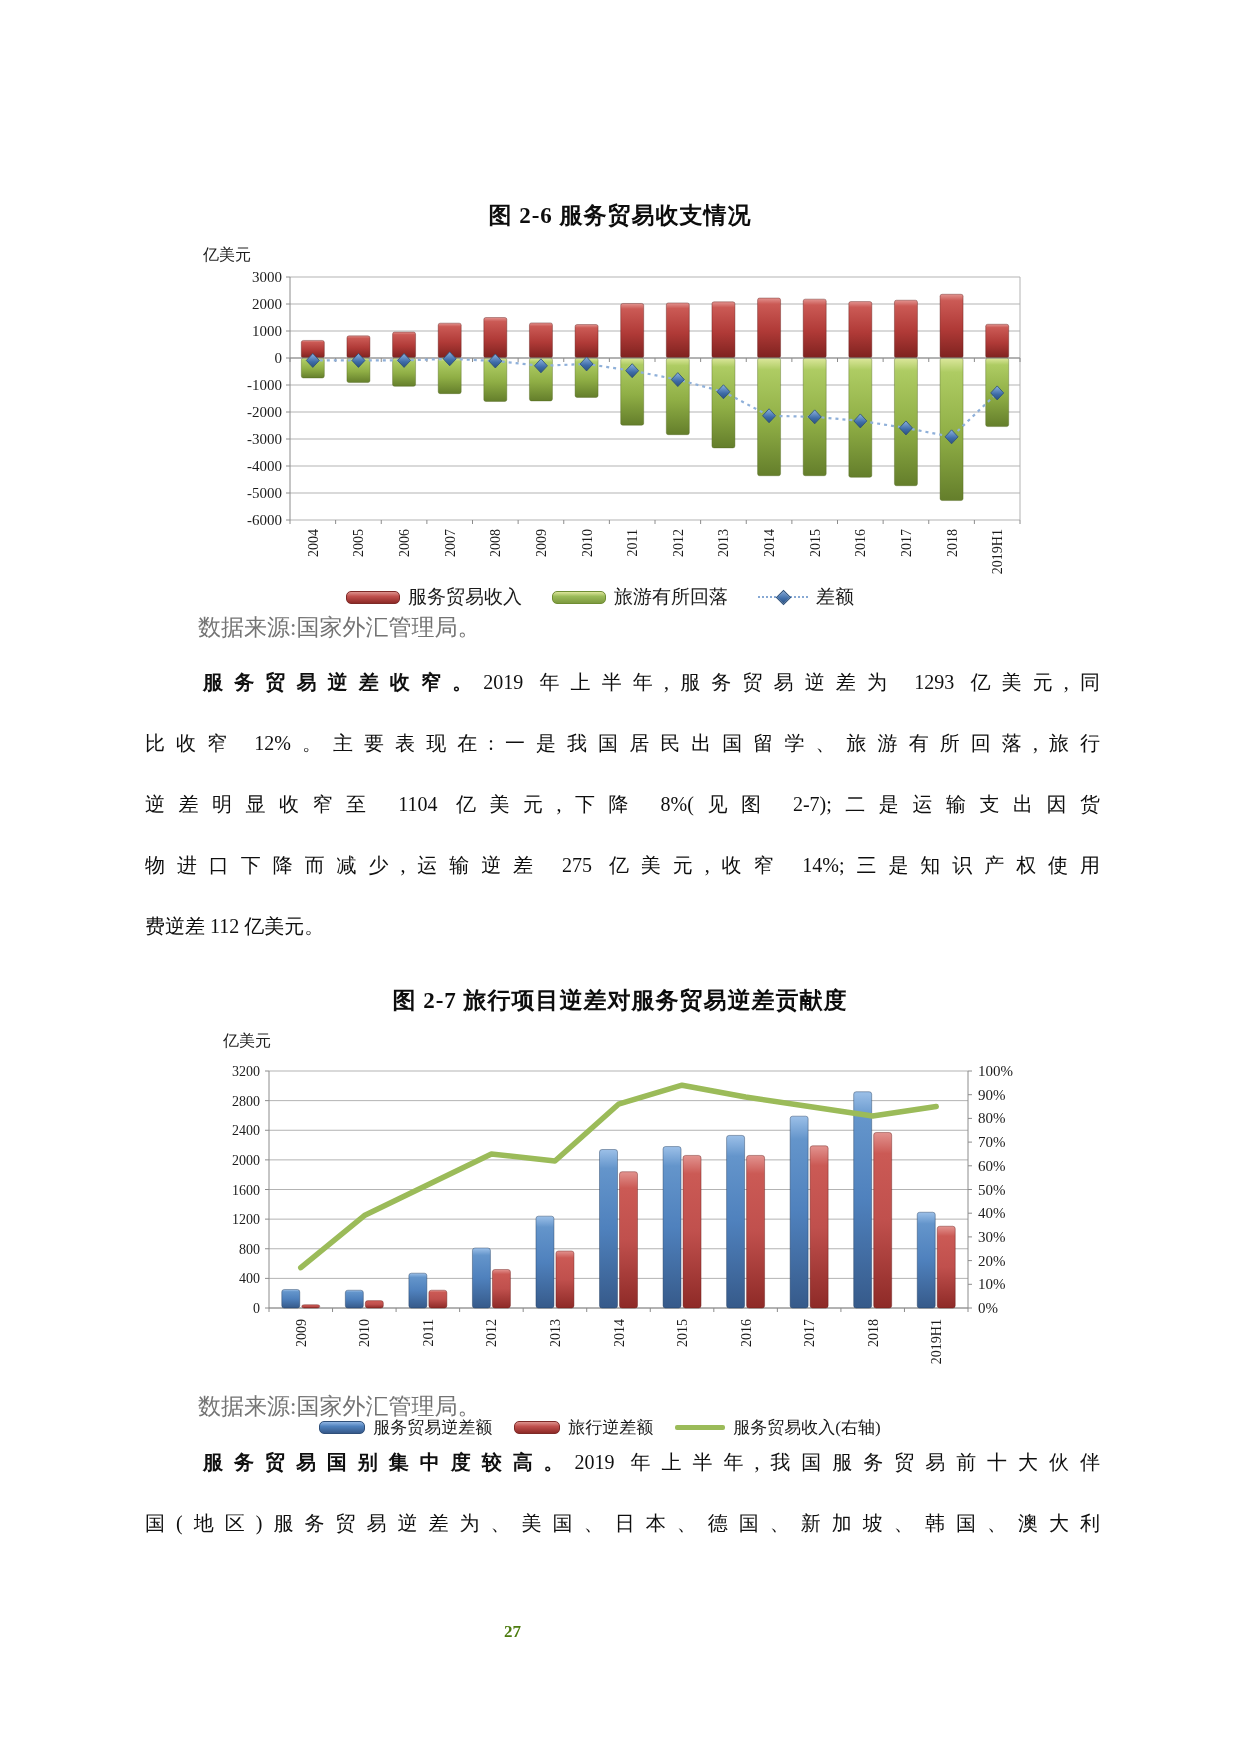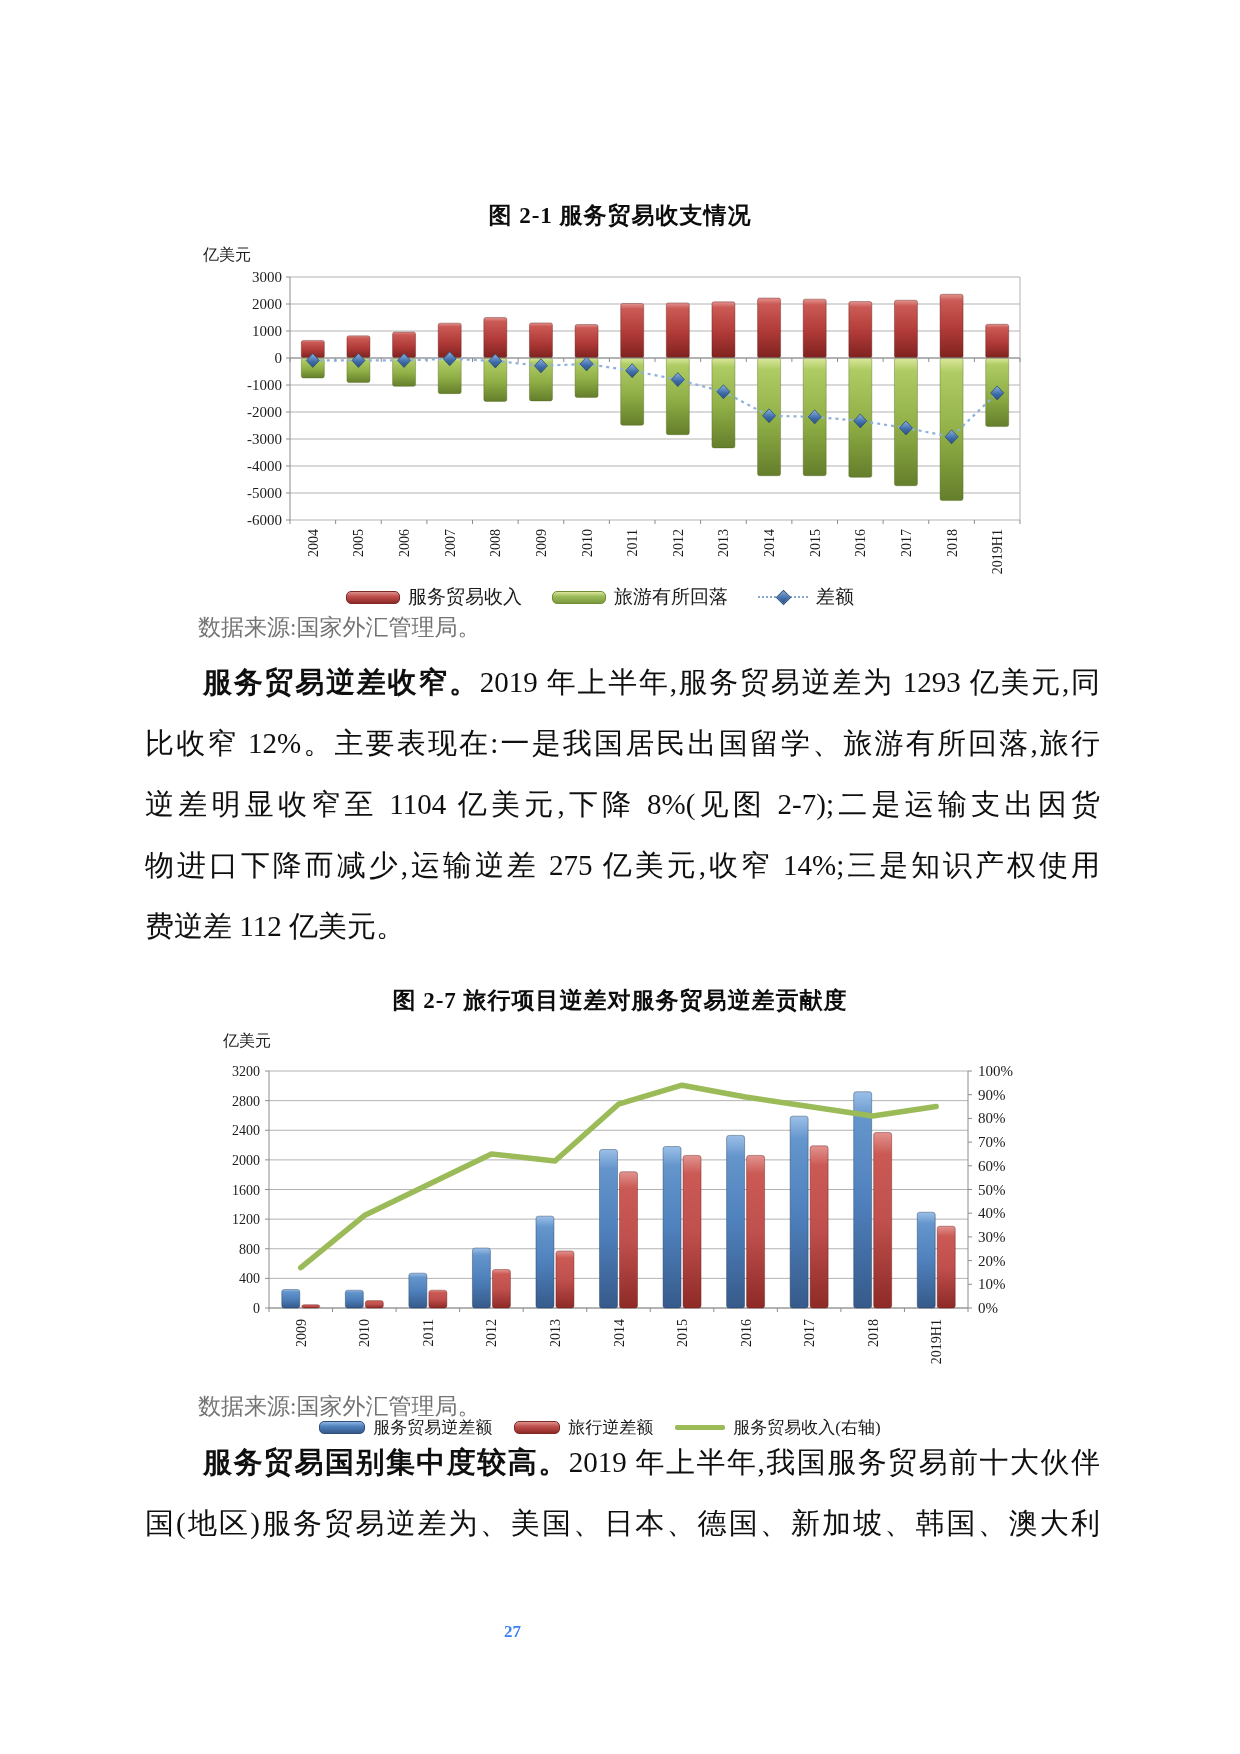--- a/index.html
+++ b/index.html
@@ -21,33 +21,33 @@
   .sw-red{width:52px;background:linear-gradient(180deg,#dd928d 0%,#c0504d 40%,#8e2a27 100%);border:1px solid #7d2a27;}
   .sw-green{width:52px;background:linear-gradient(180deg,#dde59b 0%,#9bbb59 40%,#7d9a3f 100%);border:1px solid #6f8d33;}
   .sw-blue{width:44px;background:linear-gradient(180deg,#8fb4e3 0%,#4f81bd 40%,#36598a 100%);border:1px solid #2f4f79;}
   .sw-red2{width:44px;background:linear-gradient(180deg,#dd928d 0%,#c0504d 40%,#8e2a27 100%);border:1px solid #7d2a27;}
   .sw-gline{display:inline-block;width:50px;height:5px;background:#9bbb59;border-radius:2px;}
   .sw-dots{display:inline-block;position:relative;width:50px;height:14px;}
   .sw-dots .dotline{position:absolute;left:0;right:0;top:6px;border-top:2px dotted #87a9d4;}
   .sw-dots .dia{position:absolute;left:20px;top:2px;width:9px;height:9px;transform:rotate(45deg);
     background:linear-gradient(135deg,#7fa6d6 0%,#3e6ca8 60%,#2d527f 100%);border:1px solid #2a4e79;}
   .source-line{position:absolute;font-size:23px;color:#737373;}
-  .para{position:absolute;left:145px;width:955px;font-size:29px;color:#0f0f0f;}
+  .para{position:absolute;left:145px;width:955px;font-size:20px;color:#0f0f0f;}
   .pline{height:61px;line-height:61px;text-align:justify;text-align-last:justify;white-space:normal;}
   .pline.lastline{text-align-last:auto;}
   .pline.indent{padding-left:58px;}
   .blead{font-weight:bold;}
-  .pagenum{position:absolute;left:0;width:1025px;text-align:center;font-size:17px;font-weight:bold;color:#3b82f6;}
+  .pagenum{position:absolute;left:0;width:1025px;text-align:center;font-size:17px;font-weight:bold;color:#4d7c0f;}
 </style>
 </head>
 <body>
 
 <div class="page">
 
-  <div class="fig-title" style="top:200px;">图 2-1  服务贸易收支情况</div>
+  <div class="fig-title" style="top:200px;">图 2-6  服务贸易收支情况</div>
 
   <svg id="chart1" class="chart-svg" style="left:180px;top:238px;" width="860" height="352" viewBox="0 0 860 352">
       <defs>
         <linearGradient id="g-red" x1="0" y1="0" x2="0" y2="1">
           <stop offset="0" stop-color="#e2938f"></stop>
           <stop offset="0.1" stop-color="#cb5a55"></stop>
           <stop offset="0.55" stop-color="#b03a37"></stop>
           <stop offset="1" stop-color="#7e221f"></stop>
         </linearGradient>
         <linearGradient id="g-green" x1="0" y1="0" x2="0" y2="1">

